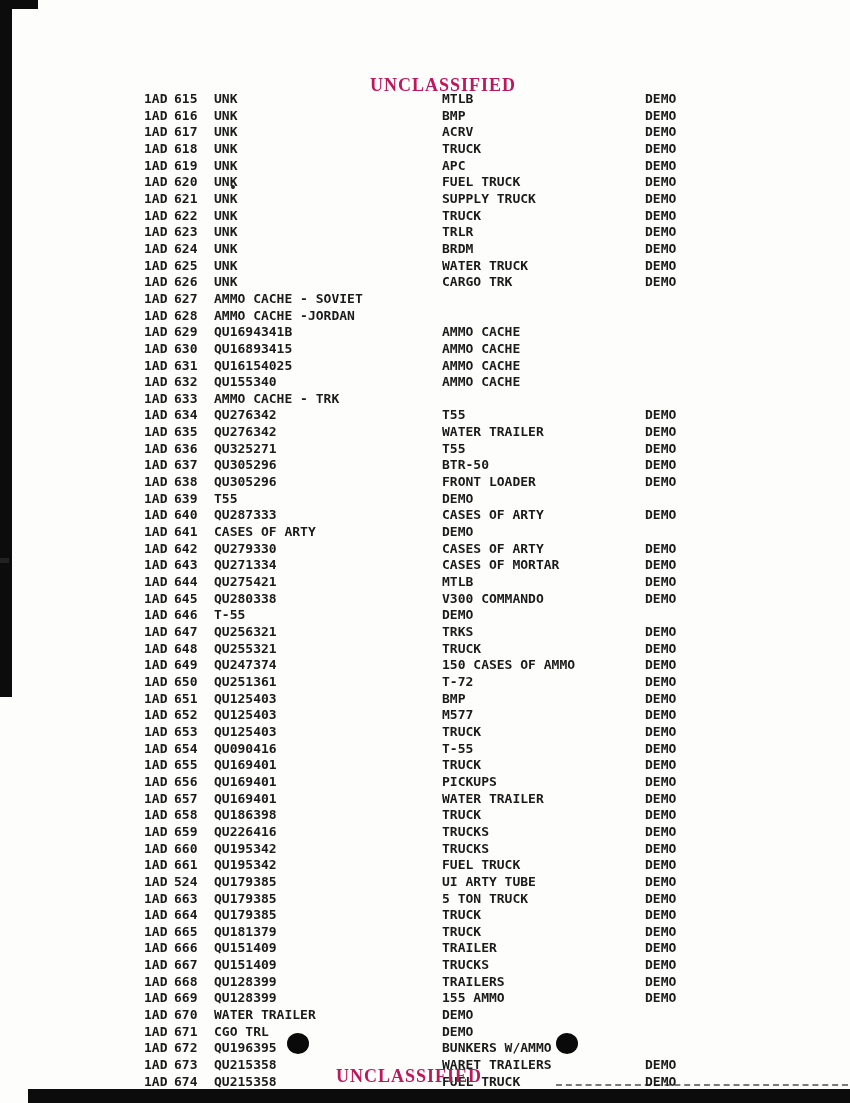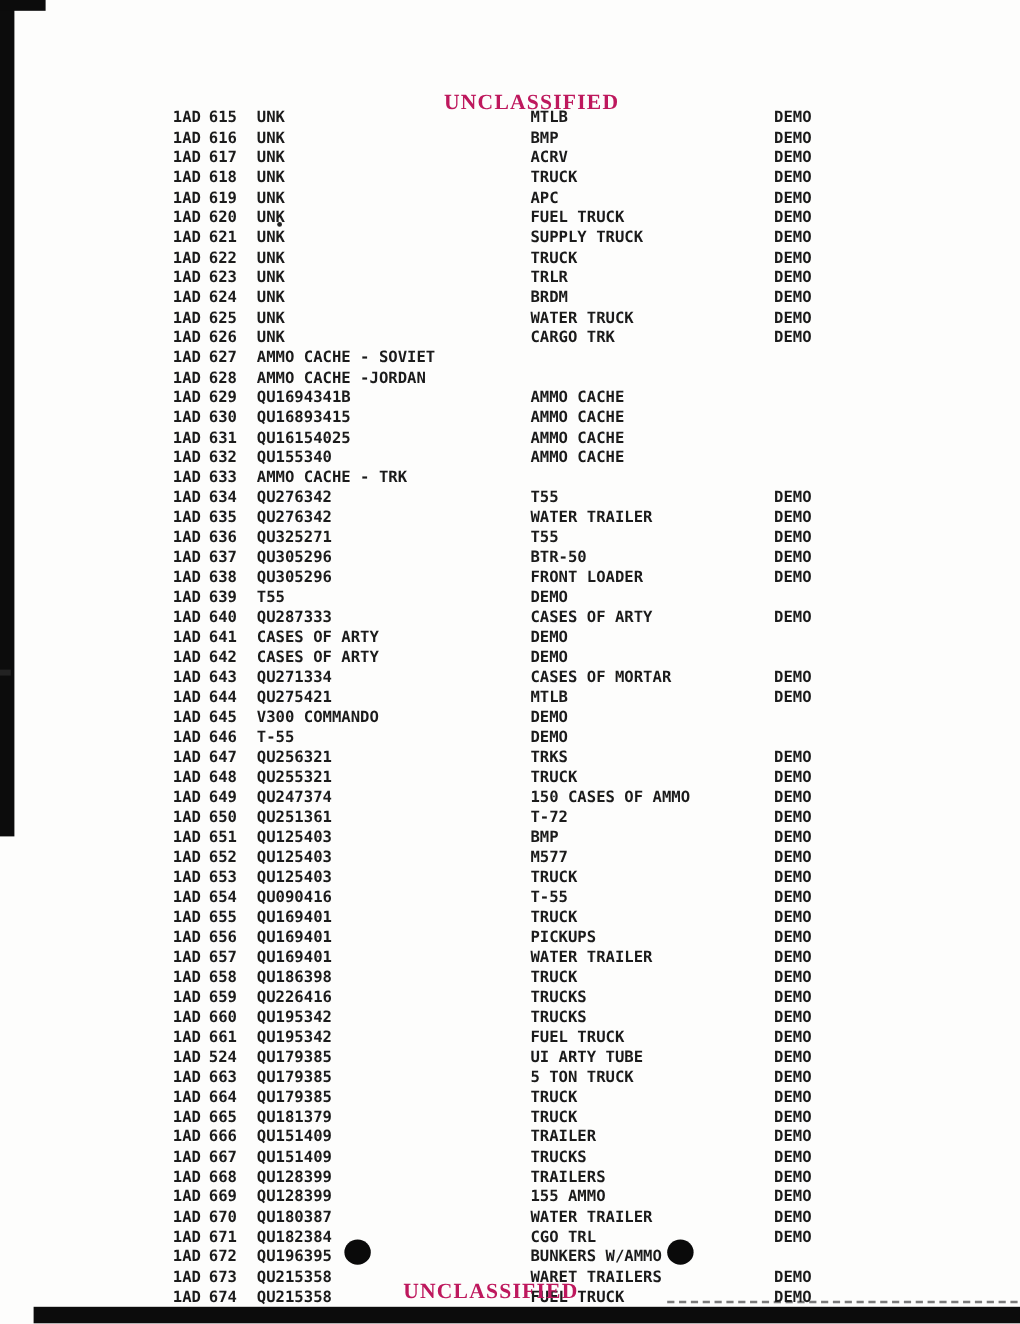--- a/index.html
+++ b/index.html
@@ -242,40 +242,42 @@
     </div>
     <div class="row">
       <span class="cell unit">1AD</span>
       <span class="cell num">641</span>
       <span class="cell desc">CASES OF ARTY</span>
       <span class="cell status">DEMO</span>
     </div>
     <div class="row">
       <span class="cell unit">1AD</span>
       <span class="cell num">642</span>
+      <span class="cell grid">QU279330</span>
       <span class="cell desc">CASES OF ARTY</span>
       <span class="cell status">DEMO</span>
     </div>
     <div class="row">
       <span class="cell unit">1AD</span>
       <span class="cell num">643</span>
       <span class="cell grid">QU271334</span>
       <span class="cell desc">CASES OF MORTAR</span>
       <span class="cell status">DEMO</span>
     </div>
     <div class="row">
       <span class="cell unit">1AD</span>
       <span class="cell num">644</span>
       <span class="cell grid">QU275421</span>
       <span class="cell desc">MTLB</span>
       <span class="cell status">DEMO</span>
     </div>
     <div class="row">
       <span class="cell unit">1AD</span>
       <span class="cell num">645</span>
+      <span class="cell grid">QU280338</span>
       <span class="cell desc">V300 COMMANDO</span>
       <span class="cell status">DEMO</span>
     </div>
     <div class="row">
       <span class="cell unit">1AD</span>
       <span class="cell num">646</span>
       <span class="cell desc">T-55</span>
       <span class="cell status">DEMO</span>
     </div>
     <div class="row">
@@ -435,28 +437,26 @@
     <div class="row">
       <span class="cell unit">1AD</span>
       <span class="cell num">669</span>
       <span class="cell grid">QU128399</span>
       <span class="cell desc">155 AMMO</span>
       <span class="cell status">DEMO</span>
     </div>
     <div class="row">
       <span class="cell unit">1AD</span>
       <span class="cell num">670</span>
-      <span class="cell grid">QU180387</span>
       <span class="cell desc">WATER TRAILER</span>
       <span class="cell status">DEMO</span>
     </div>
     <div class="row">
       <span class="cell unit">1AD</span>
       <span class="cell num">671</span>
-      <span class="cell grid">QU182384</span>
       <span class="cell desc">CGO TRL</span>
       <span class="cell status">DEMO</span>
     </div>
     <div class="row">
       <span class="cell unit">1AD</span>
       <span class="cell num">672</span>
       <span class="cell grid">QU196395</span>
       <span class="cell desc">BUNKERS W/AMMO</span>
       <span class="cell status"></span>
     </div>

